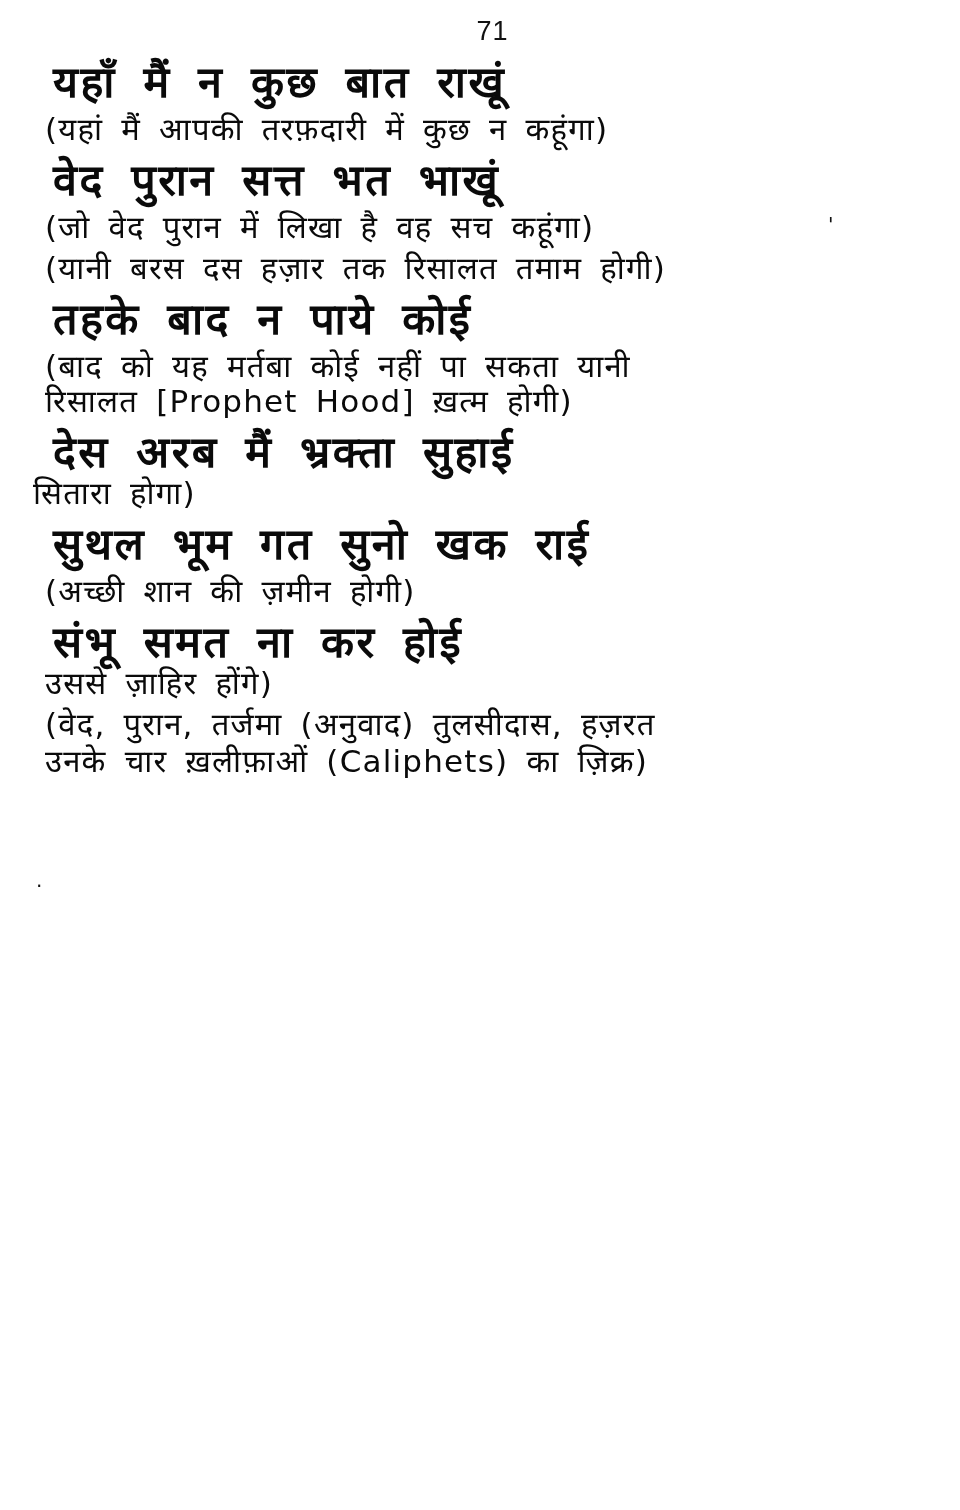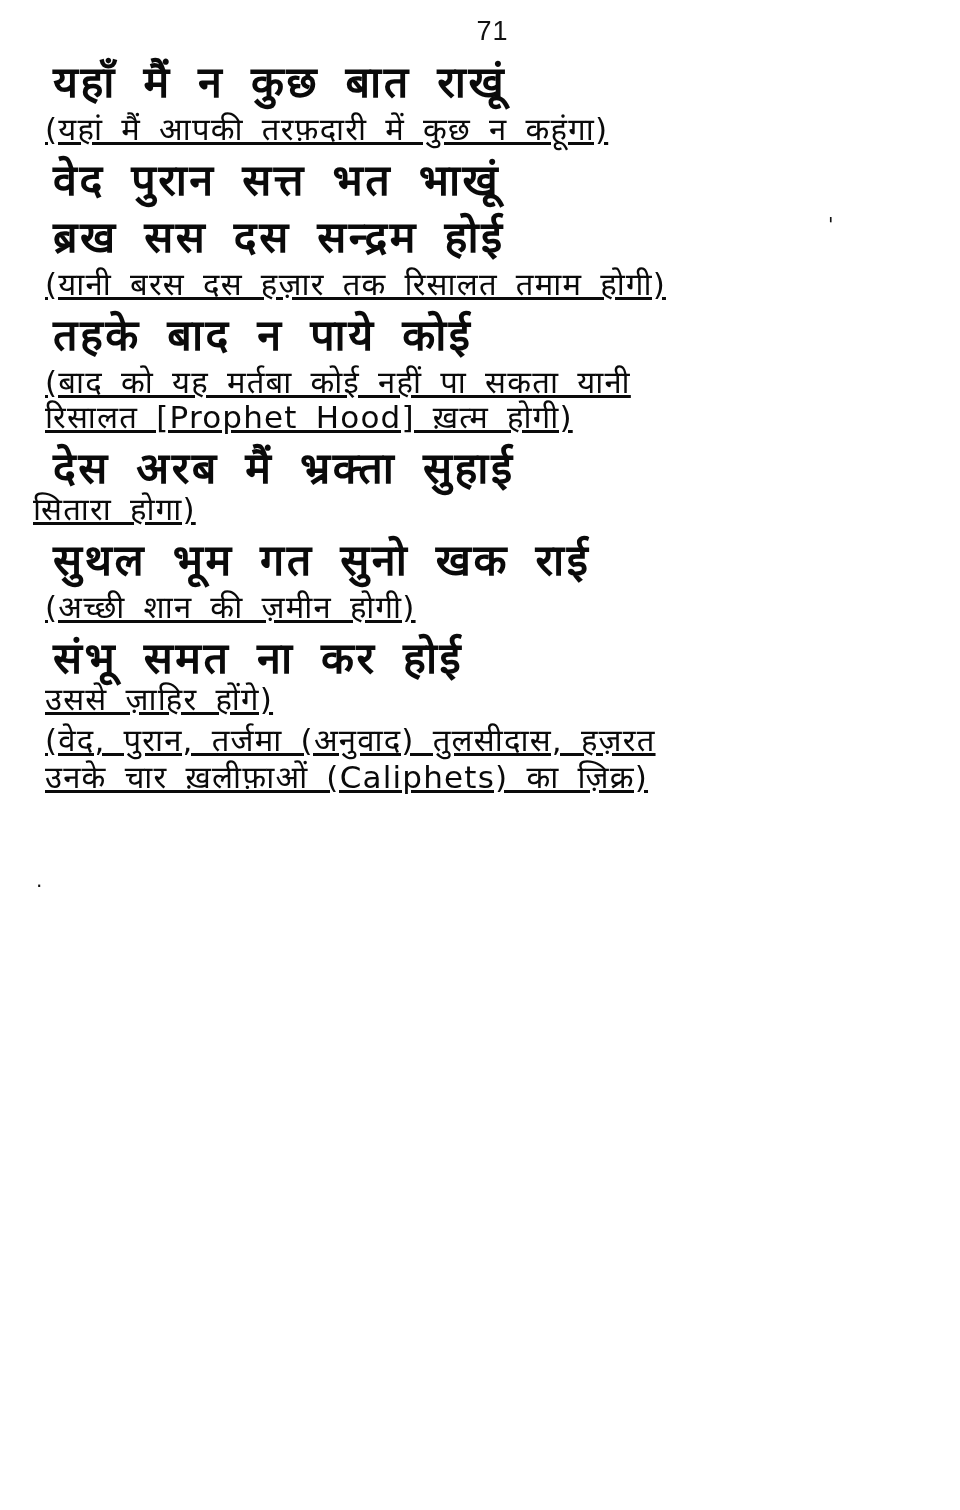--- a/index.html
+++ b/index.html
@@ -49,21 +49,20 @@
     margin: 14px 0 4px 8px;
   }
   
   .gloss {
     font-family: "DejaVu Sans", sans-serif;
     font-weight: normal;
     font-size: 31px;
     letter-spacing: 1.2px;
     word-spacing: 7px;
     margin: 10px 0 4px 0;
-    text-decoration: underline;
   }
   .gloss.cont {
     margin-top: 0;
   }
   .gloss.tight {
     margin-top: 6px;
   }
   .outdent {
     margin-left: -12px;
   }
@@ -77,21 +76,21 @@
 <body>
 
 <div class="page">
 
   <div class="page-number">71</div>
 
   <div class="lines">
     <div class="line verse">यहाँ मैं न कुछ बात राखूं</div>
     <div class="line gloss">(यहां मैं आपकी तरफ़दारी में कुछ न कहूंगा)</div>
     <div class="line verse">वेद पुरान सत्त भत भाखूं</div>
-    <div class="line verse">ब्रख सस दस सन्द्रम होई</div>
+    <div class="line gloss">(जो वेद पुरान में लिखा है वह सच कहूंगा)</div>
     <div class="line gloss">(यानी बरस दस हज़ार तक रिसालत तमाम होगी)</div>
     <div class="line verse">तहके बाद न पाये कोई</div>
     <div class="line gloss">(बाद को यह मर्तबा कोई नहीं पा सकता यानी</div>
     <div class="line gloss cont latin-mix">रिसालत  [Prophet Hood] ख़त्म  होगी)</div>
     <div class="line verse">देस अरब मैं भ्रक्ता सुहाई</div>
     <div class="line gloss cont outdent">सितारा  होगा)</div>
     <div class="line verse">सुथल भूम गत सुनो खक राई</div>
     <div class="line gloss">(अच्छी शान की ज़मीन होगी)</div>
     <div class="line verse">संभू समत ना कर होई</div>
     <div class="line gloss cont">उससे ज़ाहिर होंगे)</div>

